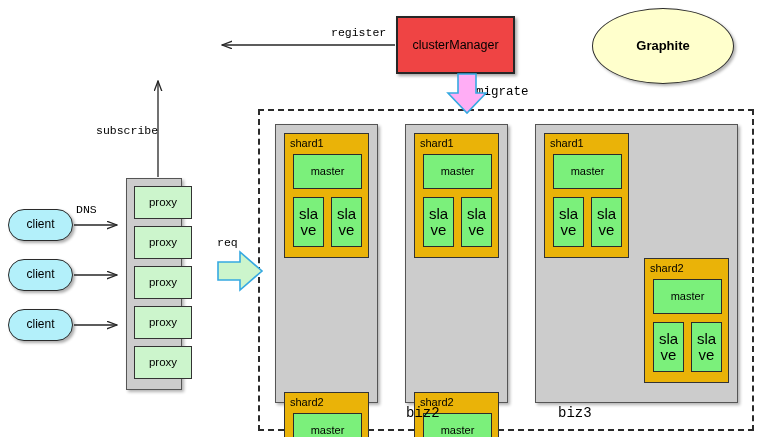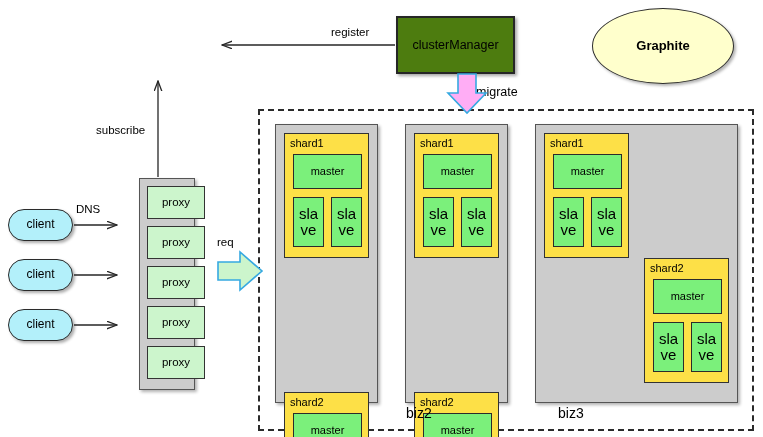--- a/index.html
+++ b/index.html
@@ -30,21 +30,21 @@
   
   .config-server {
     background: #ffff99;
     border: 2px solid #e8a8e0;
     font-size: 12.5px;
     box-shadow: 2px 2px 3px rgba(0,0,0,0.30);
   }
 
   
   .cluster-manager {
-    background: #4d7c0f;
+    background: #ef4444;
     border: 2px solid #262626;
     font-size: 12.5px;
     box-shadow: 2px 2px 3px rgba(0,0,0,0.35);
   }
 
   
   .graphite {
     background: #ffffcc;
     border: 1.5px solid #2b2b2b;
     border-radius: 50%;
@@ -70,21 +70,21 @@
 
   
   .proxy {
     background: #ccf5cc;
     border: 1.5px solid #333333;
     font-size: 11.5px;
   }
 
   
   .shard {
-    background: #fde047;
+    background: #eab308;
     border: 1.5px solid #333333;
     position: relative;
   }
   .shard-label {
     position: absolute;
     left: 5px;
     top: 3px;
     font-size: 11px;
     color: #000;
   }
@@ -105,20 +105,21 @@
     border: 2px dashed #2b2b2b;
     background: transparent;
   }
 
   
   .label {
     position: absolute;
     font-size: 11.5px;
     color: #000000;
     white-space: nowrap;
+    font-family: Liberation Mono, monospace;
   }
   .biz-label { font-size: 14px; }
 
   svg.overlay {
     position: absolute;
     left: 0; top: 0;
     width: 763px; height: 437px;
     pointer-events: none;
   }
 </style>
@@ -145,21 +146,21 @@
   <div class="abs node client" style="left:8px; top:209px; width:65px; height:32px;">
     <span>client</span>
   </div>
   <div class="abs node client" style="left:8px; top:259px; width:65px; height:32px;">
     <span>client</span>
   </div>
   <div class="abs node client" style="left:8px; top:309px; width:65px; height:32px;">
     <span>client</span>
   </div>
 
-  <div class="abs gray-box" style="left:139px; top:178px; width:56px; height:212px;">
+  <div class="abs gray-box" style="left:126px; top:178px; width:56px; height:212px;">
     <div class="abs node proxy" style="left:7px; top:7px; width:58px; height:33px;">
       <span>proxy</span>
     </div>
     <div class="abs node proxy" style="left:7px; top:47px; width:58px; height:33px;">
       <span>proxy</span>
     </div>
     <div class="abs node proxy" style="left:7px; top:87px; width:58px; height:33px;">
       <span>proxy</span>
     </div>
     <div class="abs node proxy" style="left:7px; top:127px; width:58px; height:33px;">

